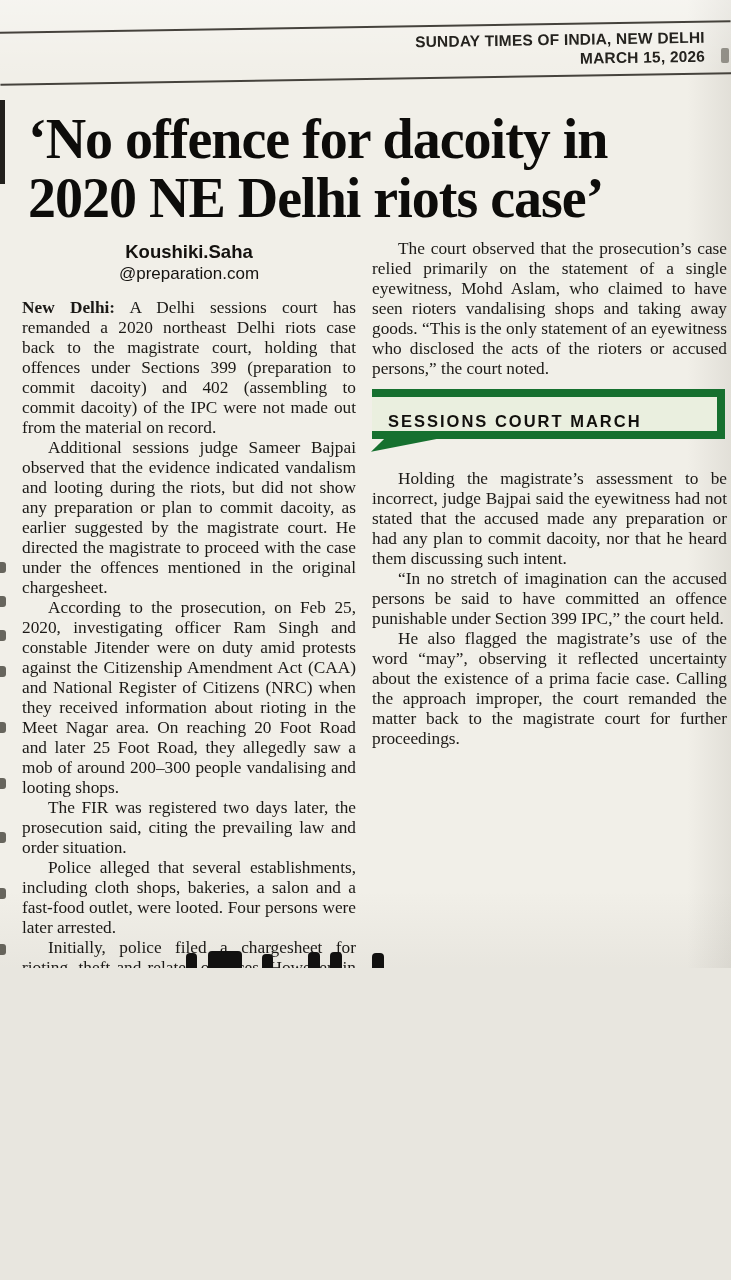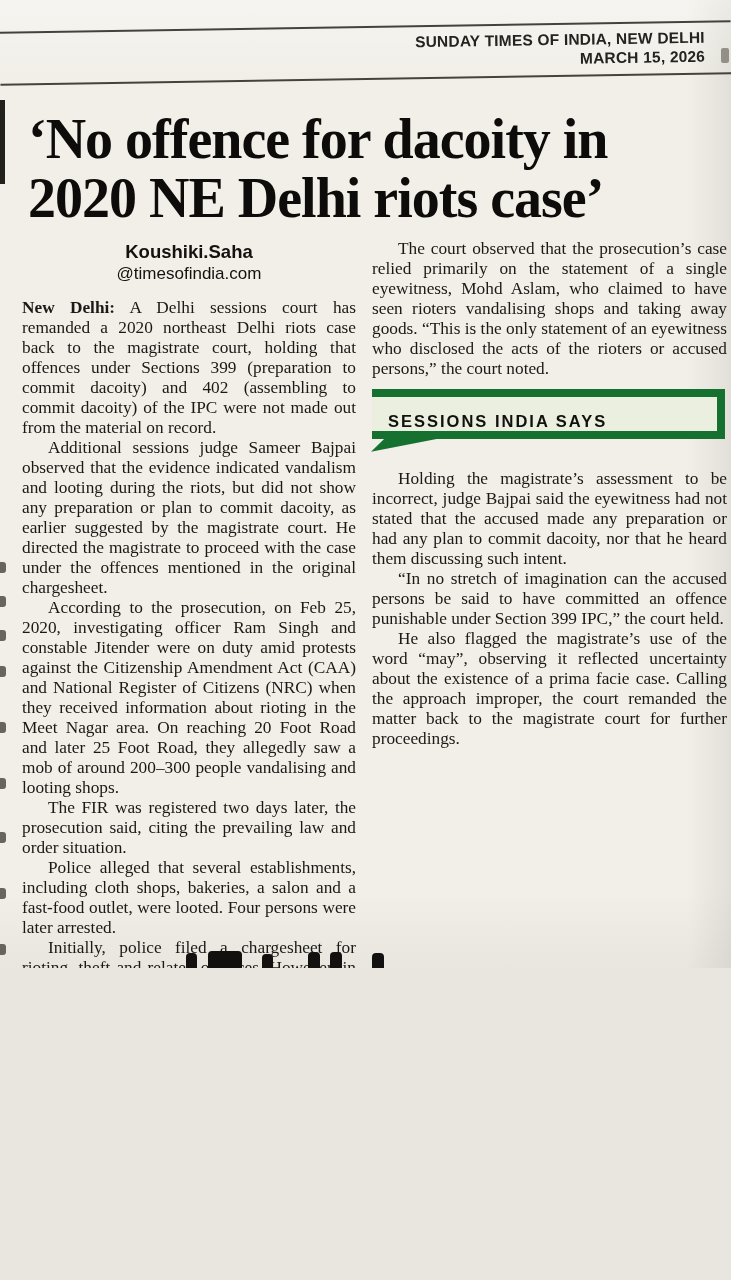--- a/index.html
+++ b/index.html
@@ -108,35 +108,35 @@
   </div>
 
   <h1 class="headline">‘No offence for dacoity in
 2020 NE Delhi riots case’</h1>
 
   <div class="columns">
 
     <div class="col-left">
       <div class="byline">
         <div class="author">Koushiki.Saha</div>
-        <div class="handle">@timesofindia.com</div>
+        <div class="handle">@preparation.com</div>
       </div>
       <p class="para"><b>New Delhi:</b> <span>A Delhi sessions court has remanded a 2020 northeast Delhi riots case back to the magistrate court, holding that offences under Sections 399 (preparation to commit dacoity) and 402 (assembling to commit dacoity) of the IPC were not made out from the material on record.</span></p>
       <p class="para indent">Additional sessions judge Sameer Bajpai observed that the evidence indicated vandalism and looting during the riots, but did not show any preparation or plan to commit dacoity, as earlier suggested by the magistrate court. He directed the magistrate to proceed with the case under the offences mentioned in the original chargesheet.</p>
       <p class="para indent">According to the prosecution, on Feb 25, 2020, investigating officer Ram Singh and constable Jitender were on duty amid protests against the Citizenship Amendment Act (CAA) and National Register of Citizens (NRC) when they received information about rioting in the Meet Nagar area. On reaching 20 Foot Road and later 25 Foot Road, they allegedly saw a mob of around 200–300 people vandalising and looting shops.</p>
       <p class="para indent">The FIR was registered two days later, the prosecution said, citing the prevailing law and order situation.</p>
       <p class="para indent">Police alleged that several establishments, including cloth shops, bakeries, a salon and a fast-food outlet, were looted. Four persons were later arrested.</p>
       <p class="para indent">Initially, police filed a chargesheet for rioting, theft and related offences. However, in 2022, the magistrate committed the case to the sessions court after observing that some witnesses had stated the assailants were armed with iron pipes or ‘dandas’ and that the accused were more than five in number, making Sections 399 and 402 IPC “prima fa-</p>
     </div>
 
     <div class="col-right">
       <p class="para indent">The court observed that the prosecution’s case relied primarily on the statement of a single eyewitness, Mohd Aslam, who claimed to have seen rioters vandalising shops and taking away goods. “This is the only statement of an eyewitness who disclosed the acts of the rioters or accused persons,” the court noted.</p>
 
       <div class="scbox">
-        <div class="kicker">SESSIONS INDIA SAYS</div>
+        <div class="kicker">SESSIONS COURT MARCH</div>
         <div class="tail"></div>
       </div>
 
       <p class="para indent">Holding the magistrate’s assessment to be incorrect, judge Bajpai said the eyewitness had not stated that the accused made any preparation or had any plan to commit dacoity, nor that he heard them discussing such intent.</p>
       <p class="para indent">“In no stretch of imagination can the accused persons be said to have committed an offence punishable under Section 399 IPC,” the court held.</p>
       <p class="para indent">He also flagged the magistrate’s use of the word “may”, observing it reflected uncertainty about the existence of a prima facie case. Calling the approach improper, the court remanded the matter back to the magistrate court for further proceedings.</p>
     </div>
   </div>
 
   <div class="topleft-bar"></div>

